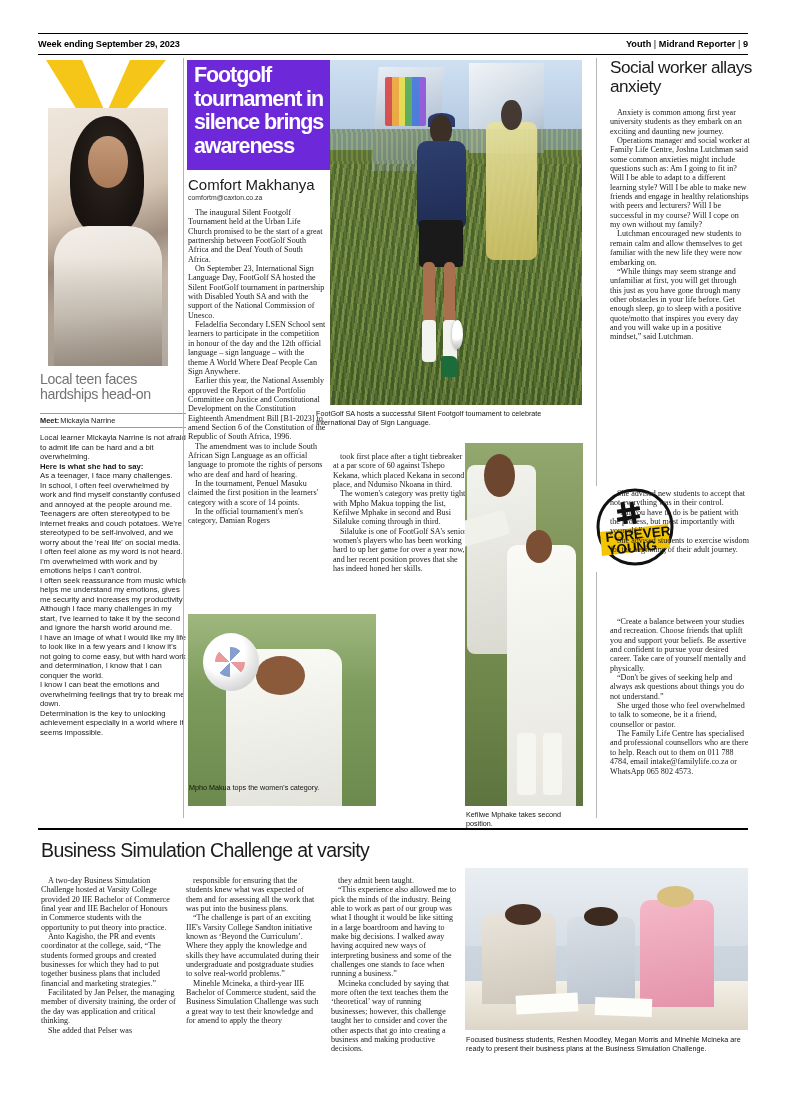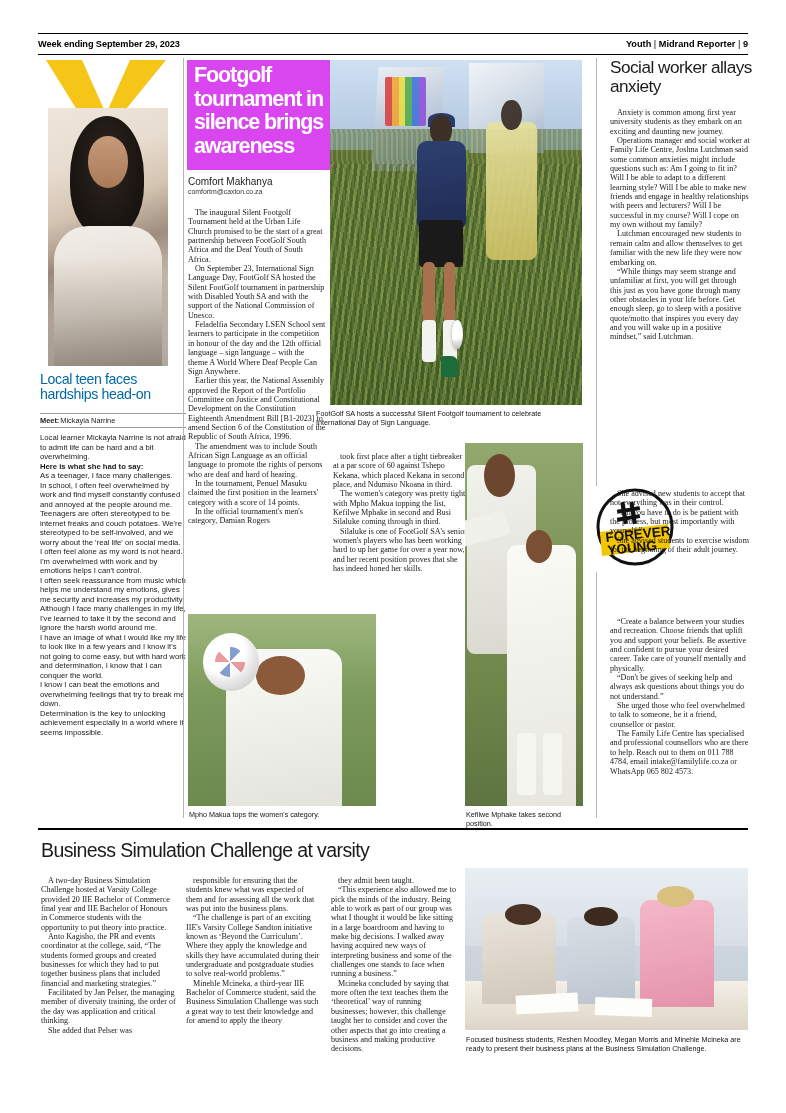--- a/index.html
+++ b/index.html
@@ -59,46 +59,46 @@
     border-radius:34px 34px 0 0;
   }
   .portrait .shadow {
     position:absolute; left:0; top:150px; width:120px; height:108px;
     background:linear-gradient(180deg,rgba(80,66,56,0) 0%,rgba(70,58,48,.35) 100%);
   }
 
   .teen-head {
     position:absolute; left:40px; top:372px; width:146px;
     font-family:"Liberation Sans", sans-serif; font-size:14.2px; line-height:15px;
-    color:#0369a1; letter-spacing:-0.4px;
+    color:#737373; letter-spacing:-0.4px;
   }
   .teen-meet {
     position:absolute; left:40px; top:413px; width:146px; height:15px;
     border-top:.9px solid #9a9a9a; border-bottom:.9px solid #9a9a9a;
     display:flex; align-items:center;
     font-family:"Liberation Sans", sans-serif; font-size:7.4px; color:#222;
   }
   .teen-meet b { font-weight:bold; margin-right:1px; }
   .teen-body { position:absolute; left:40px; top:433px; width:147px; }
 
   
   .fg-banner {
     position:absolute; left:187px; top:60px; width:168px; height:110px;
-    background:#d946ef;
+    background:#6d28d9;
   }
   .fg-banner .t {
     position:absolute; left:7px; top:4px; width:174px;
     font-family:"Liberation Sans", sans-serif; font-weight:bold; color:#fff;
     font-size:21.5px; line-height:23.5px; letter-spacing:-1.1px;
   }
   .fg-byline {
     position:absolute; left:188px; top:176px; width:140px;
     font-family:"Liberation Sans", sans-serif;
   }
-  .fg-byline .nm { font-size:10px; color:#1b1b1b; }
+  .fg-byline .nm { font-size:15px; color:#1b1b1b; }
   .fg-byline .em { font-size:6.9px; color:#333; margin-top:1px; }
   .fg-col1 { position:absolute; left:188px; top:208px; width:138px; }
 
   .fg-photo {
     position:absolute; left:330px; top:60px; width:252px; height:345px;
     overflow:hidden;
     background:linear-gradient(180deg,#8f9e5a 0%, #6f8244 28%, #5e7a3a 55%, #4d6a30 80%, #3f5a28 100%);
   }
   .fg-photo .sky { position:absolute; left:0; top:0; width:100%; height:26%;
     background:linear-gradient(180deg,#cfe0f2,#aec4dc); }
@@ -152,21 +152,21 @@
     background:linear-gradient(170deg,#fbfbf7,#e3e3dc); border-radius:16px 16px 0 0; }
   .fg-photo2 .p2head { position:absolute; left:36%; top:22%; width:26%; height:20%;
     background:#8a5a3b; border-radius:50%; }
   .fg-photo2 .p2cap { position:absolute; left:33%; top:18%; width:32%; height:9%;
     background:#f7f7f3; border-radius:50% 50% 0 0; }
   .fg-photo2 .p2ball { position:absolute; left:8%; top:10%; width:30%; height:30%;
     border-radius:50%;
     background:radial-gradient(circle at 36% 32%, #ffffff 0 40%, #e8e8e8 58%, #bdbdbd 100%); }
   .fg-photo2 .p2ball:after { content:""; position:absolute; left:22%; top:24%; width:52%; height:52%;
     border-radius:50%; background:conic-gradient(#1f4fa8 0 12%, transparent 12% 25%, #d94848 25% 37%, transparent 37% 50%, #1f4fa8 50% 62%, transparent 62% 75%, #d94848 75% 87%, transparent 87% 100%); opacity:.55; }
-  .fg-cap2 { position:absolute; left:189px; top:811px; width:188px; }
+  .fg-cap2 { position:absolute; left:189px; top:784px; width:188px; }
 
   .fg-photo3 {
     position:absolute; left:465px; top:443px; width:118px; height:363px; overflow:hidden;
     background:linear-gradient(180deg,#93a86e 0%,#7d9358 35%,#6d8549 70%,#5d7440 100%);
   }
   .fg-photo3 .p3man { position:absolute; left:2%; top:6%; width:58%; height:52%;
     background:linear-gradient(170deg,#f3f3ee,#d9d9d0); border-radius:8px; }
   .fg-photo3 .p3head { position:absolute; left:16%; top:3%; width:26%; height:12%;
     background:#6d4630; border-radius:50%; }
   .fg-photo3 .p3arm { position:absolute; left:-6%; top:20%; width:42%; height:7%;
@@ -271,21 +271,21 @@
   </div>
   <div class="teen-body body-sans">
       <p class="noind">Local learner Mickayla Narrine is not afraid to admit life can be hard and a bit overwhelming.</p>
       <p class="noind"><b>Here is what she had to say:</b></p>
       <p class="noind">As a teenager, I face many challenges.</p>
       <p class="noind">In school, I often feel overwhelmed by work and find myself constantly confused and annoyed at the people around me.</p>
       <p class="noind">Teenagers are often stereotyped to be internet freaks and couch potatoes. We're stereotyped to be self-involved, and we worry about the 'real life' on social media.</p>
       <p class="noind">I often feel alone as my word is not heard.</p>
       <p class="noind">I'm overwhelmed with work and by emotions helps I can't control.</p>
       <p class="noind">I often seek reassurance from music which helps me understand my emotions, gives me security and increases my productivity.</p>
-      <p class="noind">Although I face many challenges in my life, I've learned to take it by the second and ignore the harsh world around me.</p>
+      <p class="noind">Although I face many challenges in my start, I've learned to take it by the second and ignore the harsh world around me.</p>
       <p class="noind">I have an image of what I would like my life to look like in a few years and I know it's not going to come easy, but with hard work and determination, I know that I can conquer the world.</p>
       <p class="noind">I know I can beat the emotions and overwhelming feelings that try to break me down.</p>
       <p class="noind">Determination is the key to unlocking achievement especially in a world where it seems impossible.</p>
     </div>
 
   <div class="fg-banner">
     <div class="t">Footgolf tournament in silence brings awareness</div>
   </div>
 
   <div class="fg-byline">

